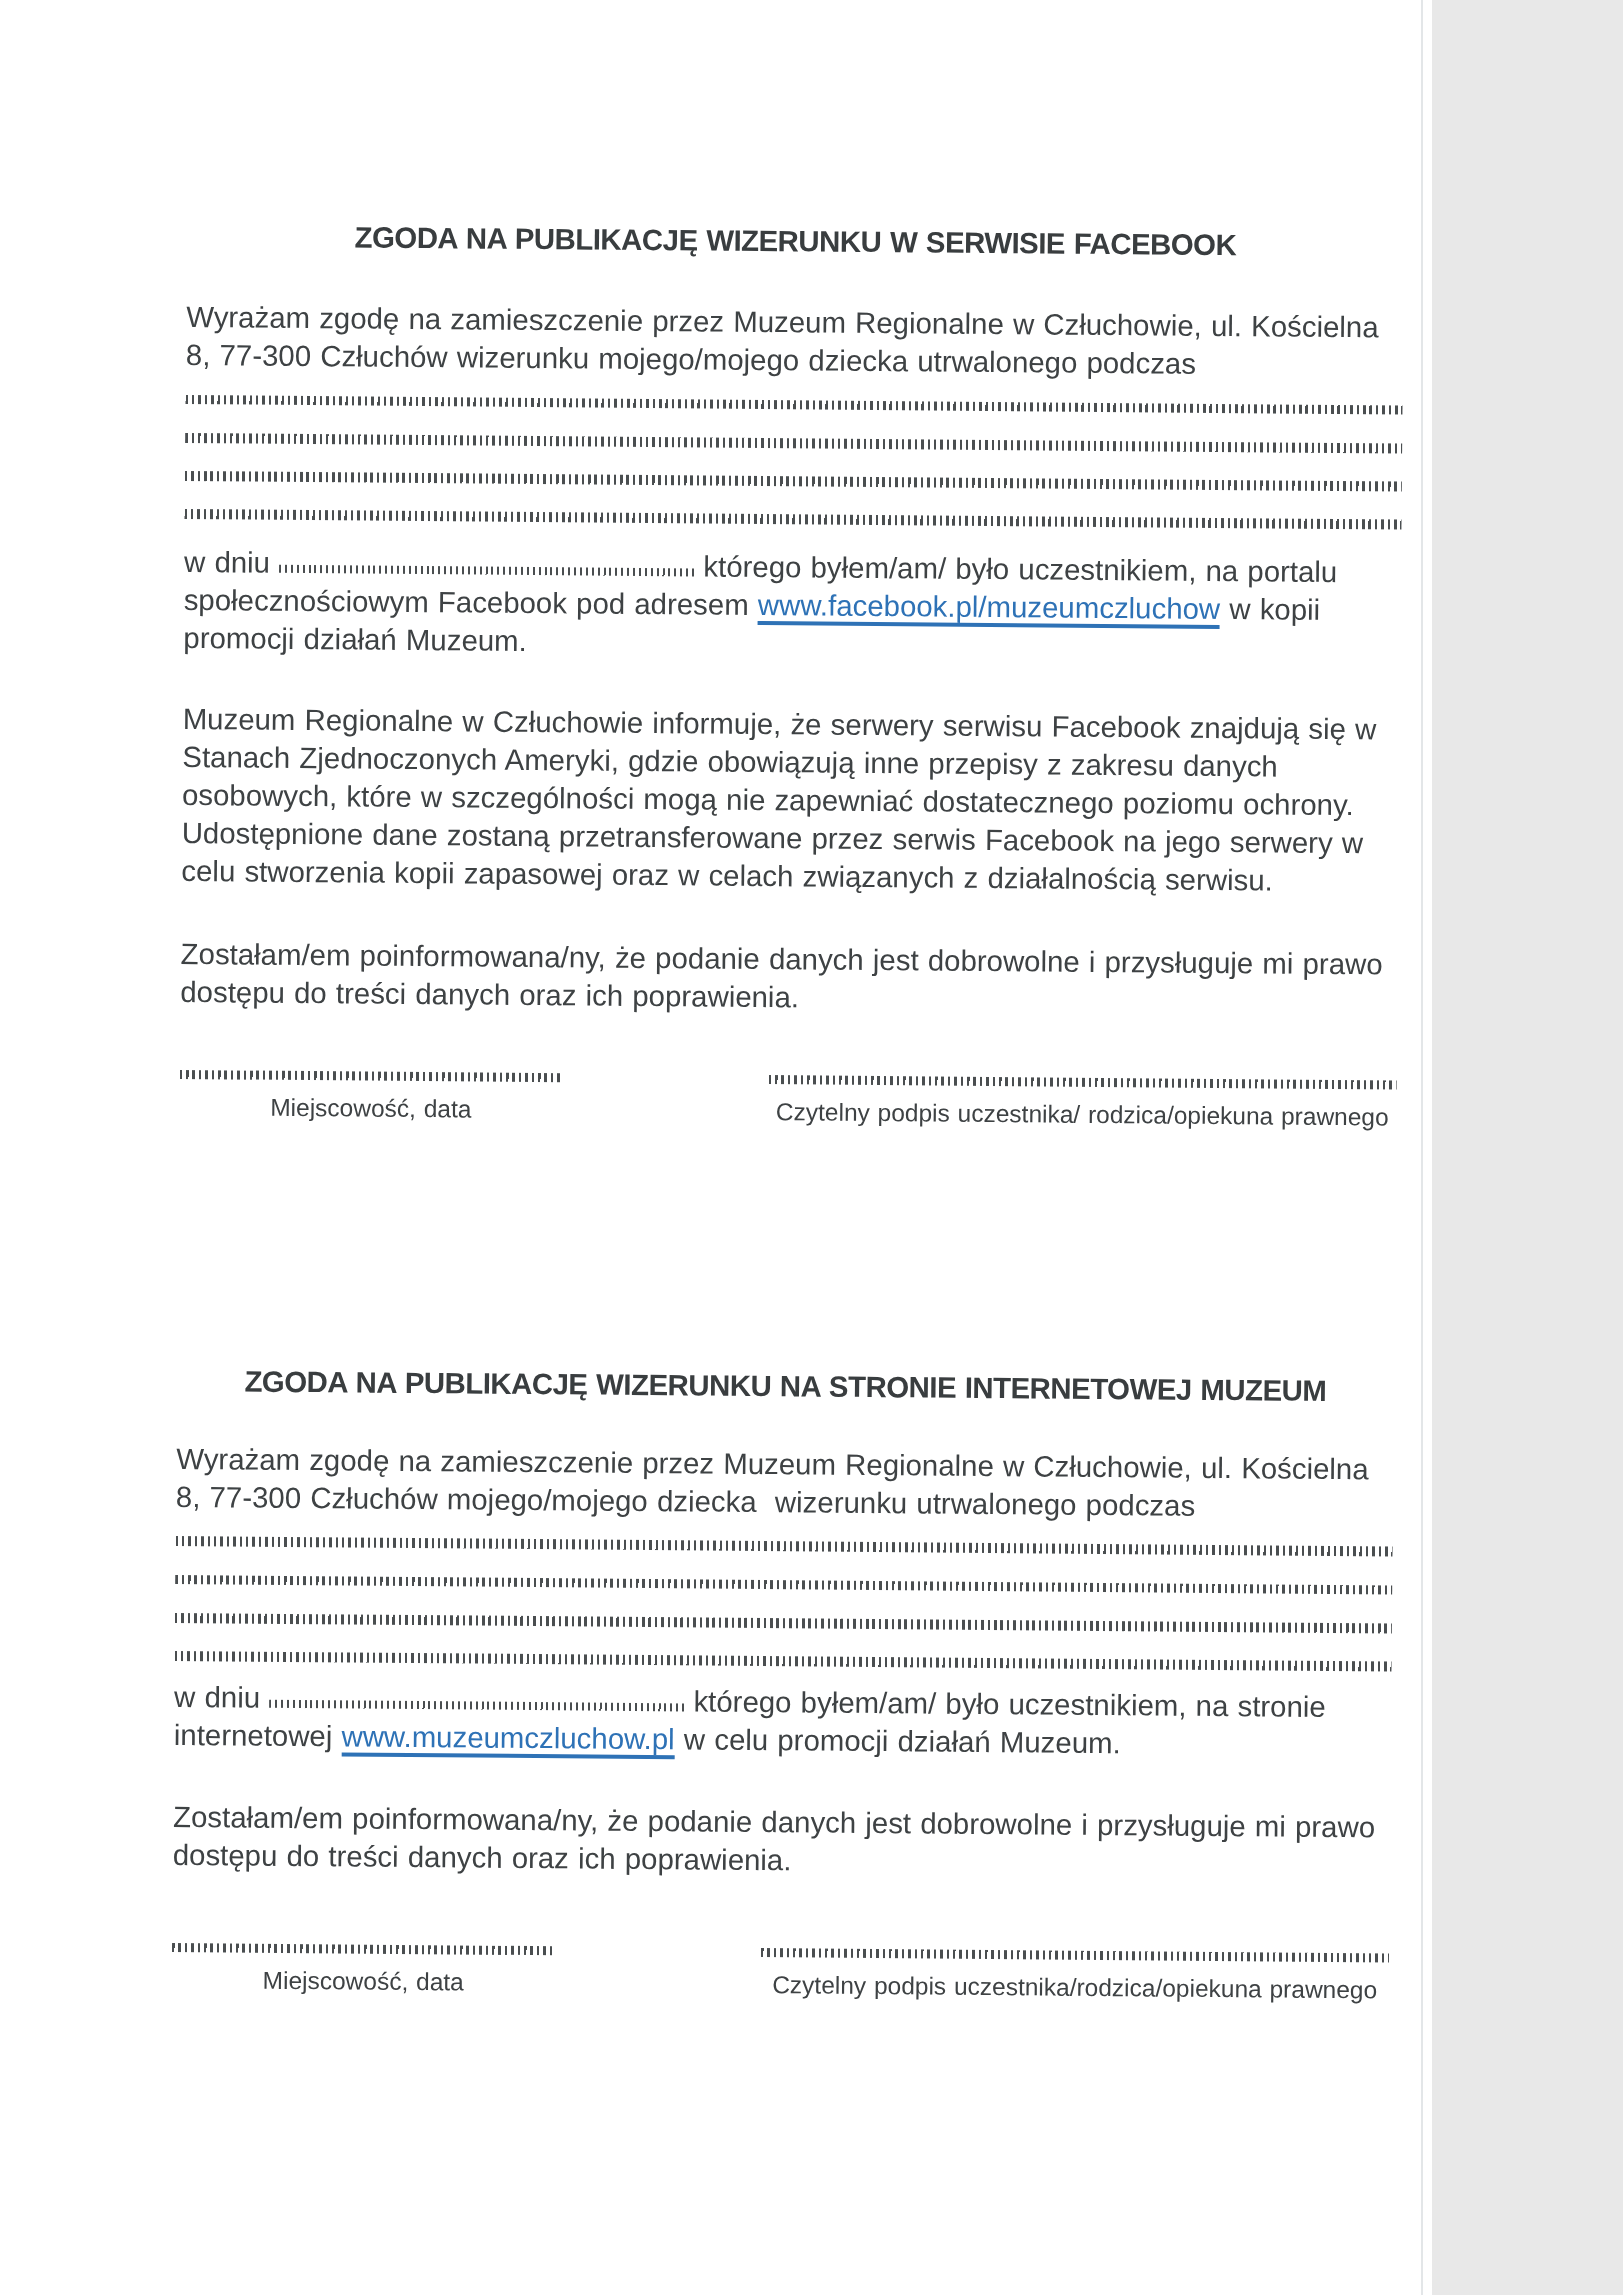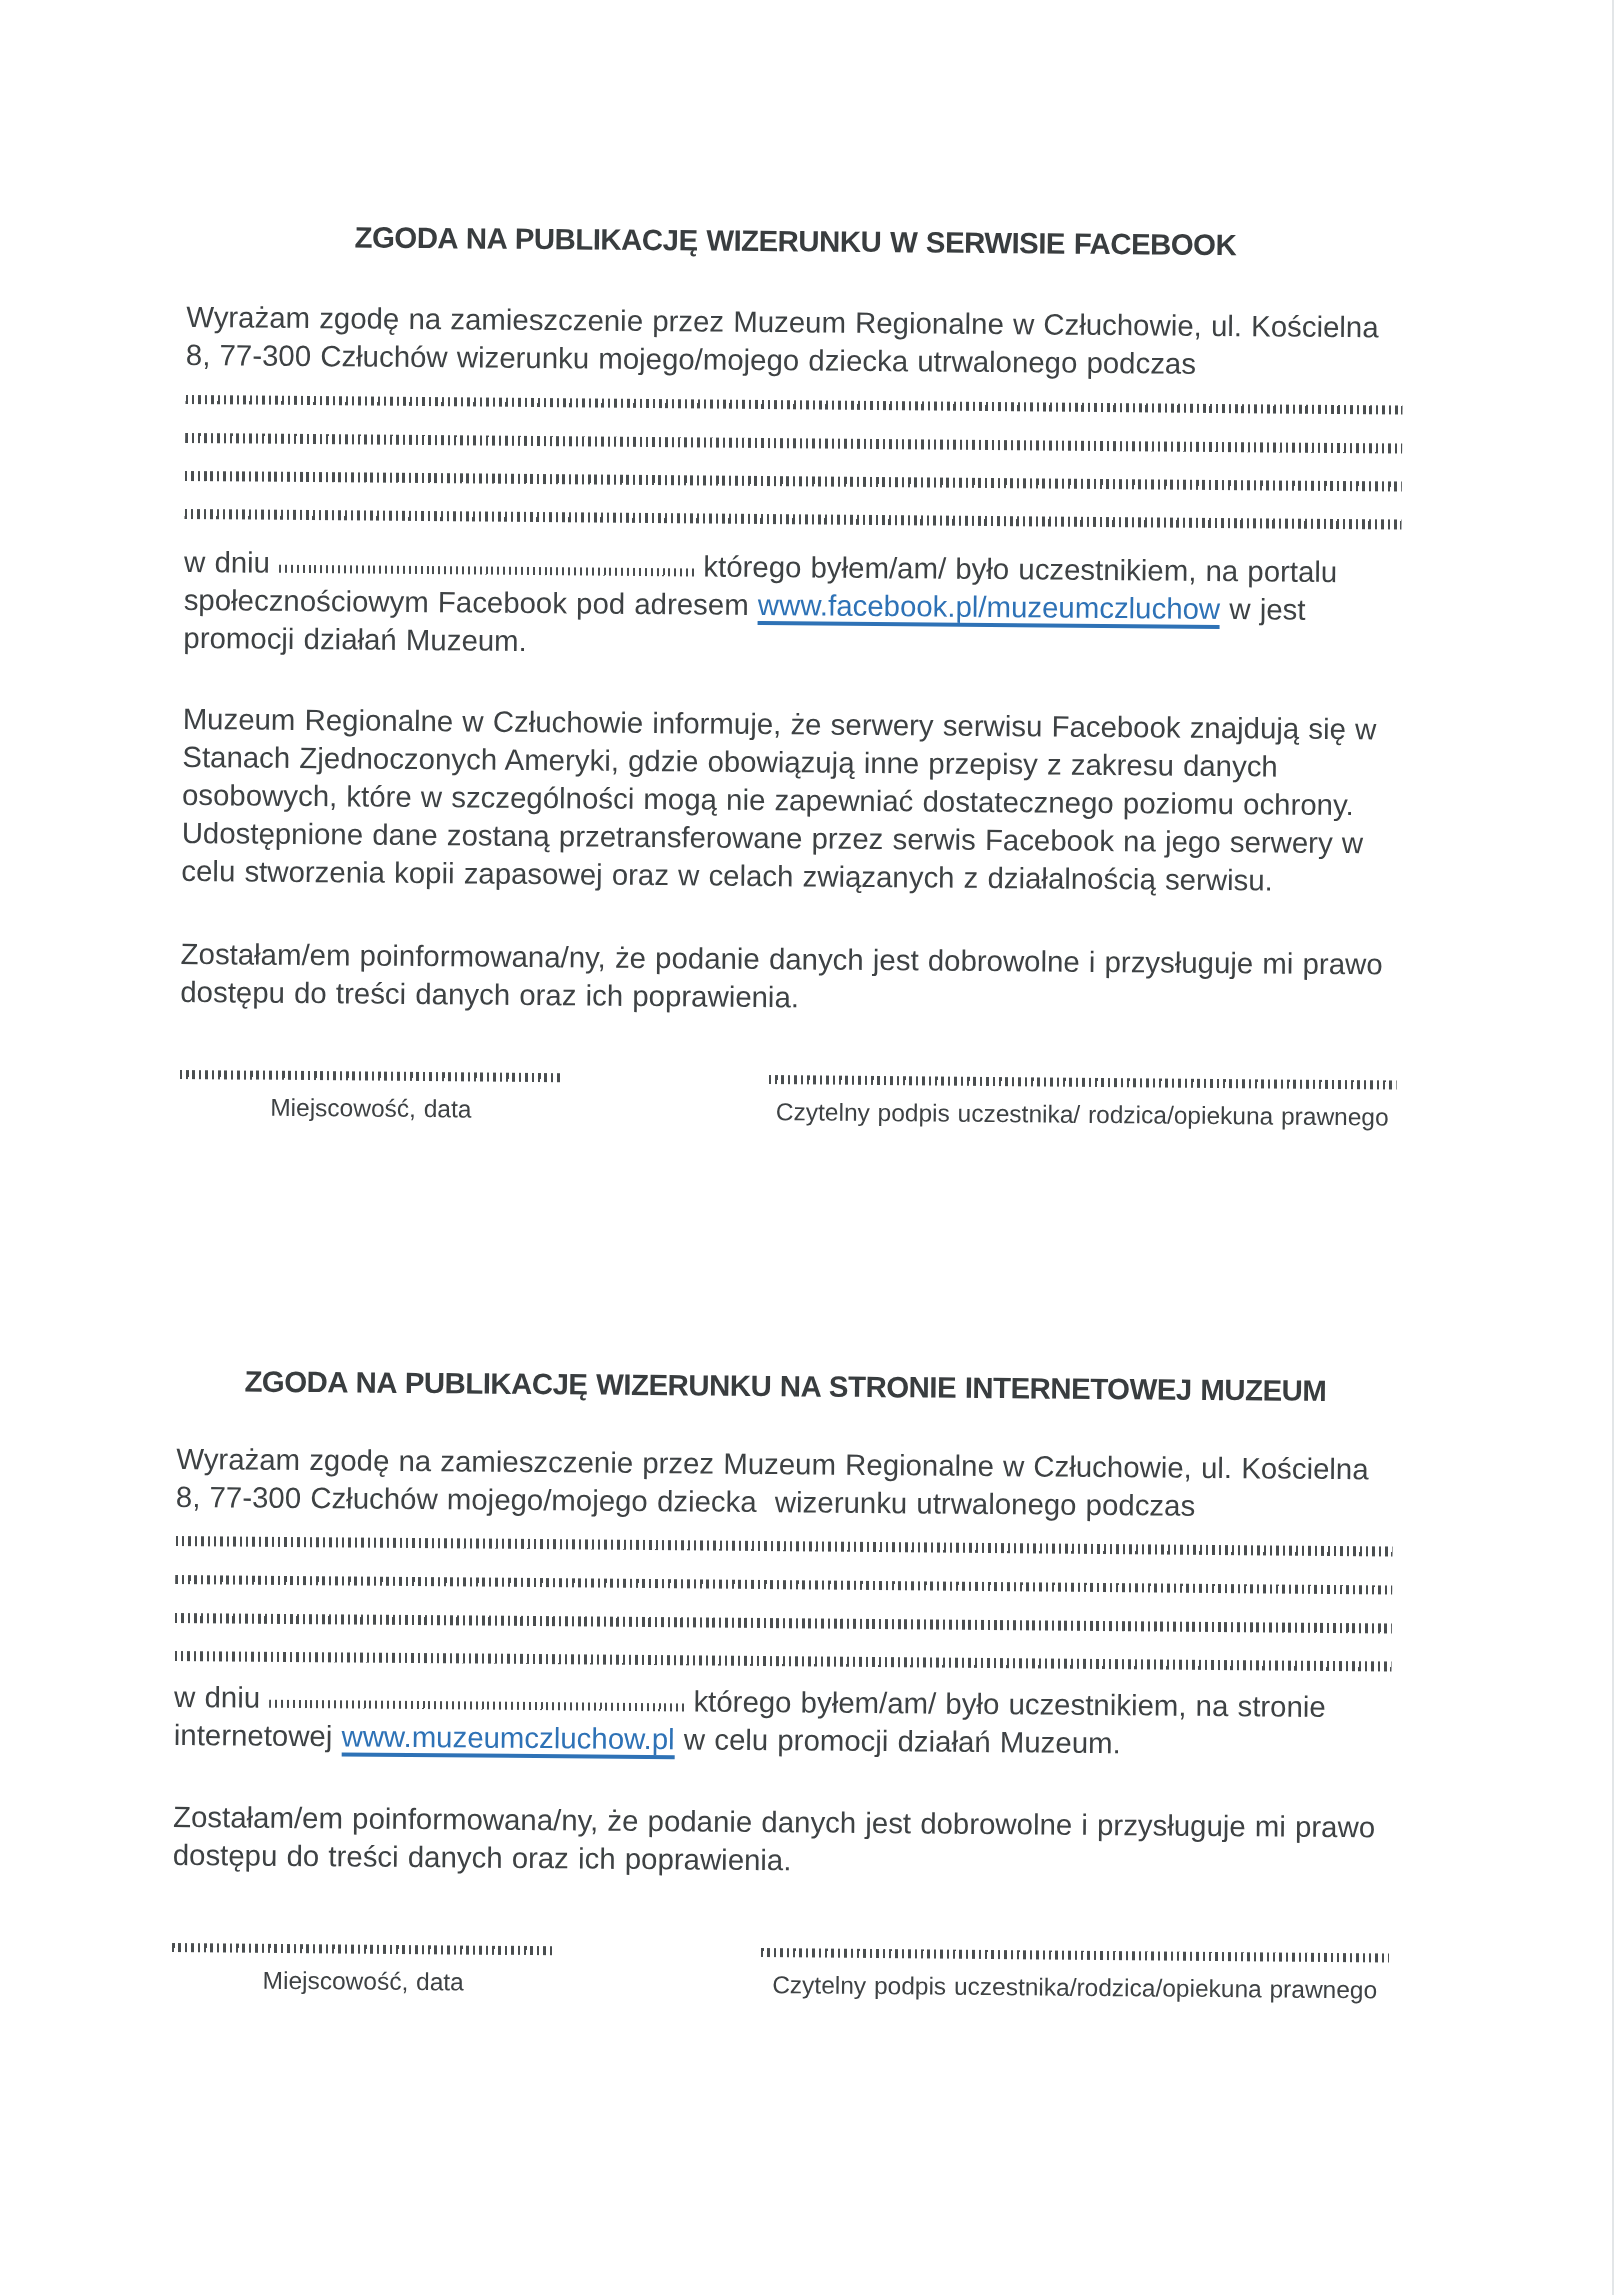--- a/index.html
+++ b/index.html
@@ -11,21 +11,21 @@
   }
   *{box-sizing:border-box;}
   html,body{margin:0;padding:0;}
   body{
     width:1623px;height:2295px;
     background:#e8e8e8;
     font-family:"Liberation Sans","DejaVu Sans",sans-serif;
   }
   .page{
     position:relative;
-    width:1623px;height:2295px;
+    width:1432px;height:2295px;
     background:var(--bg);
     overflow:hidden;
   }
   
   .scan-edge{
     position:absolute;top:0;right:8.8px;width:2px;height:100%;
     background:var(--edge);opacity:.55;
   }
   .content{
     position:absolute;left:189px;top:0;width:1217px;
@@ -99,21 +99,21 @@
           <div class="dotline"></div>
           <div class="dotline"></div>
           <div class="dotline"></div>
         </div>
 
       <p class="para date-para">
         <span>w dniu</span>
         <span class="leader"></span>
         <span>którego byłem/am/ było uczestnikiem, na portalu społecznościowym Facebook pod adresem</span>
         <a class="doc-link">www.facebook.pl/muzeumczluchow</a>
-        <span>w jest</span>
+        <span>w kopii</span>
         <span class="forced-line">promocji działań Muzeum.</span>
       </p>
 
       <p class="para prewrap info-para">Muzeum Regionalne w Człuchowie informuje, że serwery serwisu Facebook znajdują się w Stanach Zjednoczonych Ameryki, gdzie obowiązują inne przepisy z zakresu danych osobowych, które w szczególności mogą nie zapewniać dostatecznego poziomu ochrony. Udostępnione dane zostaną przetransferowane przez serwis Facebook na jego serwery w celu stworzenia kopii zapasowej oraz w celach związanych z działalnością serwisu.</p>
 
       <p class="para prewrap consent-para">Zostałam/em poinformowana/ny, że podanie danych jest dobrowolne i przysługuje mi prawo dostępu do treści danych oraz ich poprawienia.</p>
 
       <div class="sig-row">
         <div class="sig-col place">
           <div class="dotline"></div>

